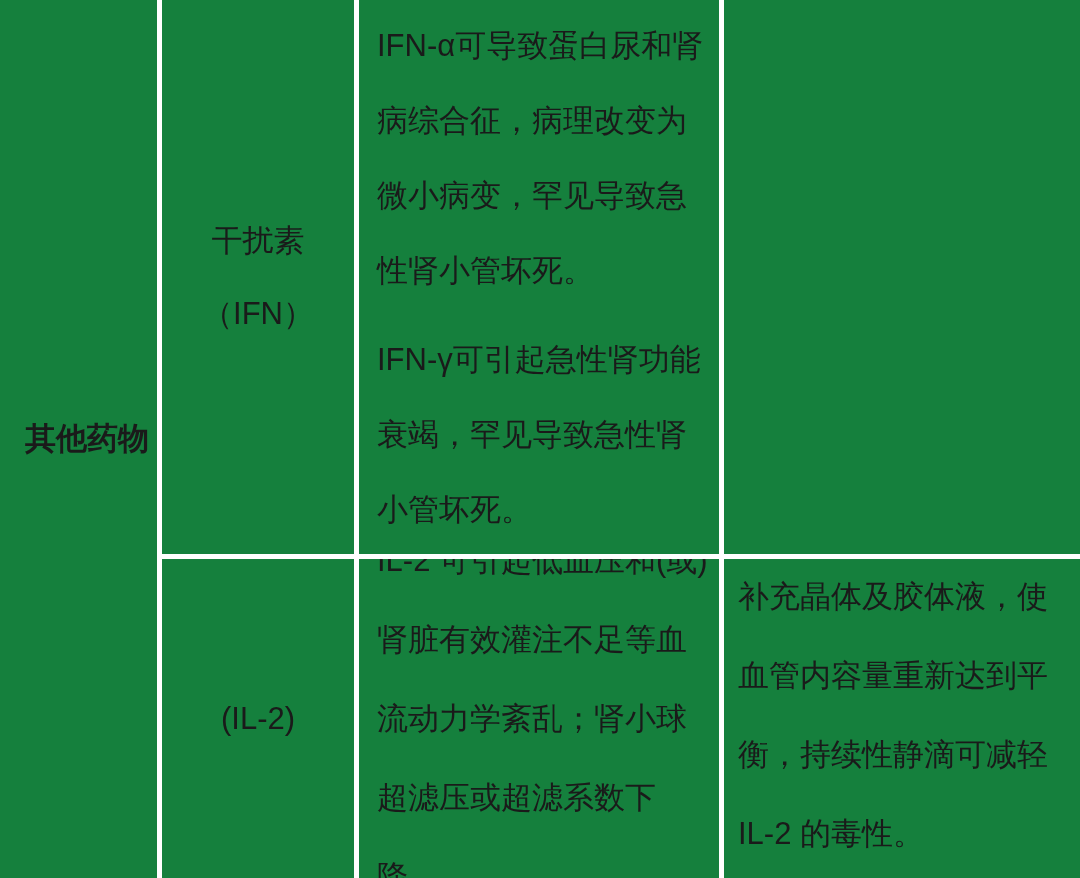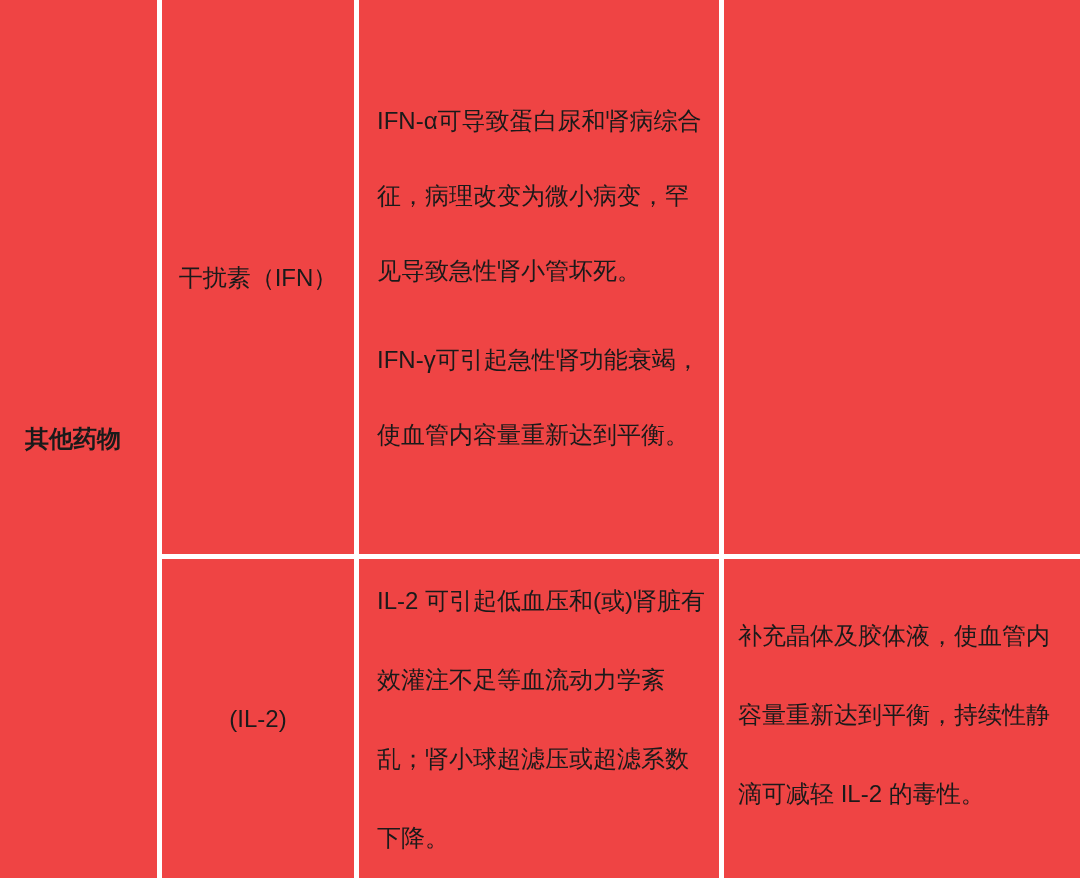--- a/index.html
+++ b/index.html
@@ -15,22 +15,22 @@
     height: 878px;
     display: grid;
     grid-template-columns: 157px 192px 360px 1fr;
     grid-template-rows: 554px 1fr;
     gap: 5px;                 
     background: #ffffff;      
     overflow: hidden;
   }
 
   .cell {
-    background: #ef4444;
-    font-size: 24px;
+    background: #15803d;
+    font-size: 31px;
     color: #1a1a1a;
     display: flex;
     flex-direction: column;
     justify-content: center;
     overflow: hidden;
   }
 
   
   .cell--category {
     grid-row: 1 / 3;
@@ -74,21 +74,21 @@
   <div class="cell cell--category">
     <span class="label-text">其他药物</span>
   </div>
 
   <div class="cell cell--drug">
     <span class="drug-line">干扰素（IFN）</span>
   </div>
 
   <div class="cell cell--effects">
     <div class="para">IFN-α可导致蛋白尿和肾病综合征，病理改变为微小病变，罕见导致急性肾小管坏死。</div>
-    <div class="para">IFN-γ可引起急性肾功能衰竭，使血管内容量重新达到平衡。</div>
+    <div class="para">IFN-γ可引起急性肾功能衰竭，罕见导致急性肾小管坏死。</div>
   </div>
 
   <div class="cell cell--management">
     <div class="para"></div>
   </div>
 
   <div class="cell cell--drug row2">
     <span class="drug-line">(IL-2)</span>
   </div>
 

